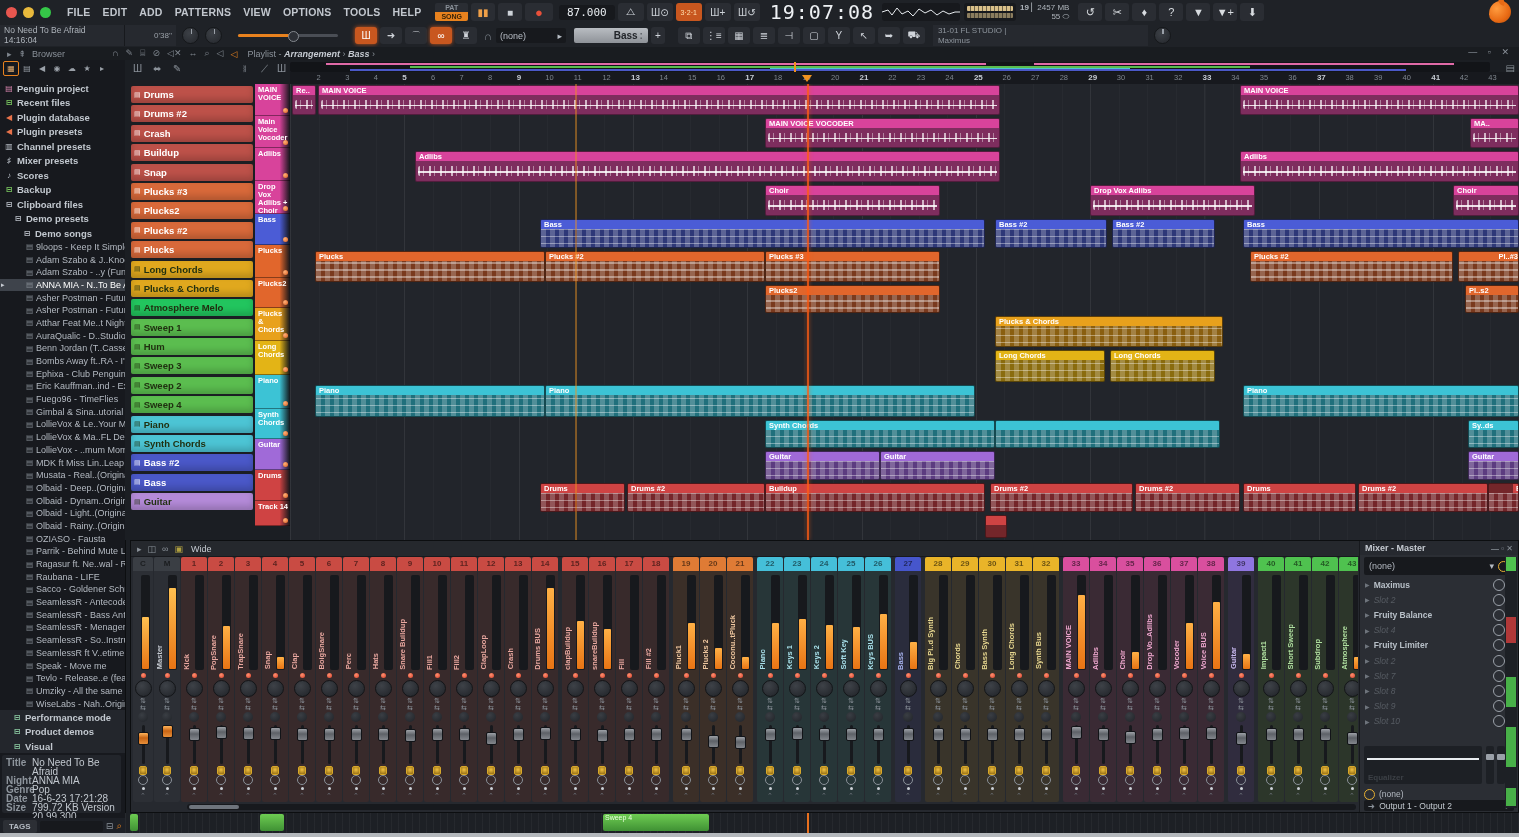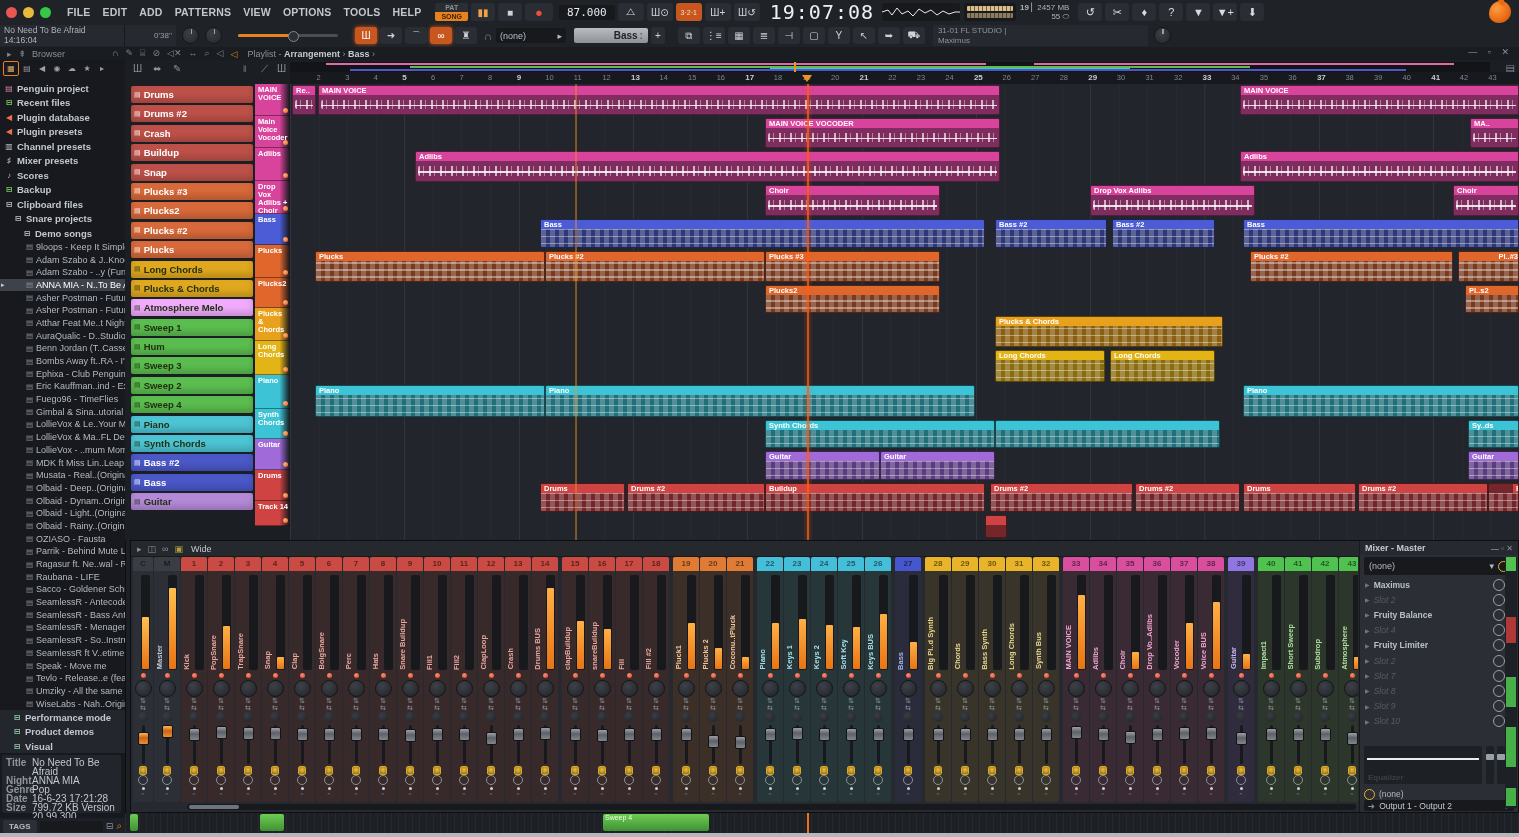--- a/index.html
+++ b/index.html
@@ -34,21 +34,21 @@
   .i2{width:22px;height:17px;background:#2a2d33;border-radius:3px;margin-left:3px;display:flex;align-items:center;justify-content:center;font-size:10px;color:#d0d4da;}
   .i2.lit{background:#c8571f;color:#fff;box-shadow:0 0 4px #c8571f;}
   #snapfield,#patfield{height:15px;border-radius:2px;display:flex;align-items:center;}
   #snapfield{background:#17191d;color:#b8bec6;width:62px;margin-left:4px;padding:0 4px;justify-content:space-between;font-size:9px;}
   #patfield{background:linear-gradient(180deg,#b9bdc2,#8e9298);color:#23262b;width:64px;margin-left:8px;padding:0 5px;justify-content:flex-end;font-weight:bold;font-size:10px;}
   #hintpanel{width:215px;height:21px;background:#26292f;margin-left:8px;padding:1px 5px;box-sizing:border-box;color:#8e959d;font-size:8px;line-height:9.5px;}
   
   #row3{position:absolute;left:0;top:47px;width:1519px;height:13px;background:#191c20;display:flex;align-items:center;font-size:9px;}
   .h-ico{color:#7f868e;margin-left:7px;font-size:9px;}
   #pl-title{margin-left:10px;color:#8a9199;}
-  #pl-title b{color:#c6cbd2;font-weight:bold;}
+  #pl-title b{color:#c6cbd2;font-weight:bold;font-style:italic;}
   #win-btns{position:absolute;right:6px;top:0;color:#8a9199;font-size:9px;letter-spacing:4px;}
   
   #browser{position:absolute;left:0;top:60px;width:125px;height:777px;background:#17191e;border-right:1px solid #0c0e10;}
   #btabs{display:flex;align-items:center;height:17px;padding-left:3px;gap:1px;}
   #btabs span{width:14px;height:13px;display:flex;align-items:center;justify-content:center;font-size:8px;color:#9aa0a8;}
   #btabs span.act{border:1px solid #e8821e;border-radius:2px;color:#e8b070;}
   .titem{display:flex;align-items:center;height:14.5px;font-size:9.5px;font-weight:bold;color:#c2c8cf;white-space:nowrap;overflow:hidden;}
   .titem .ic{width:10px;text-align:center;margin-right:3px;font-size:8px;flex:none;}
   .song{display:flex;align-items:center;height:12.7px;font-size:9px;color:#b4bac2;padding-left:26px;white-space:nowrap;overflow:hidden;}
   .song .ic{color:#8a9199;margin-right:3px;font-size:7.5px;}
@@ -327,21 +327,21 @@
         <div class="titem" style="padding-left: 4px;">
           <span class="ic" style="color: rgb(122, 200, 96);">⊟</span>
           <span>Backup</span>
         </div>
         <div class="titem" style="padding-left: 4px;">
           <span class="ic" style="color: rgb(184, 190, 198);">⊟</span>
           <span>Clipboard files</span>
         </div>
         <div class="titem" style="padding-left: 13px;">
           <span class="ic" style="color: rgb(184, 190, 198);">⊟</span>
-          <span>Snare projects</span>
+          <span>Demo presets</span>
         </div>
         <div class="titem" style="padding-left: 22px;">
           <span class="ic" style="color: rgb(184, 190, 198);">⊟</span>
           <span>Demo songs</span>
         </div>
         <div class="song">
           <span class="ic">▤</span>
           <span>9loops - Keep It Simple - 2015</span>
         </div>
         <div class="song">
@@ -636,21 +636,21 @@
           <span>Plucks</span>
         </div>
         <div class="pat dk" style="background: rgb(224, 168, 30); background-blend-mode: normal;">
           <span class="ic">▤</span>
           <span>Long Chords</span>
         </div>
         <div class="pat dk" style="background: rgb(224, 168, 30); background-blend-mode: normal;">
           <span class="ic">▤</span>
           <span>Plucks &amp; Chords</span>
         </div>
-        <div class="pat dk" style="background: #f0abfc; background-blend-mode: normal;">
+        <div class="pat dk" style="background: #22c55e; background-blend-mode: normal;">
           <span class="ic">▤</span>
           <span>Atmosphere Melo</span>
         </div>
         <div class="pat dk" style="background: rgb(91, 189, 79); background-blend-mode: normal;">
           <span class="ic">▤</span>
           <span>Sweep 1</span>
         </div>
         <div class="pat dk" style="background: rgb(91, 189, 79); background-blend-mode: normal;">
           <span class="ic">▤</span>
           <span>Hum</span>

